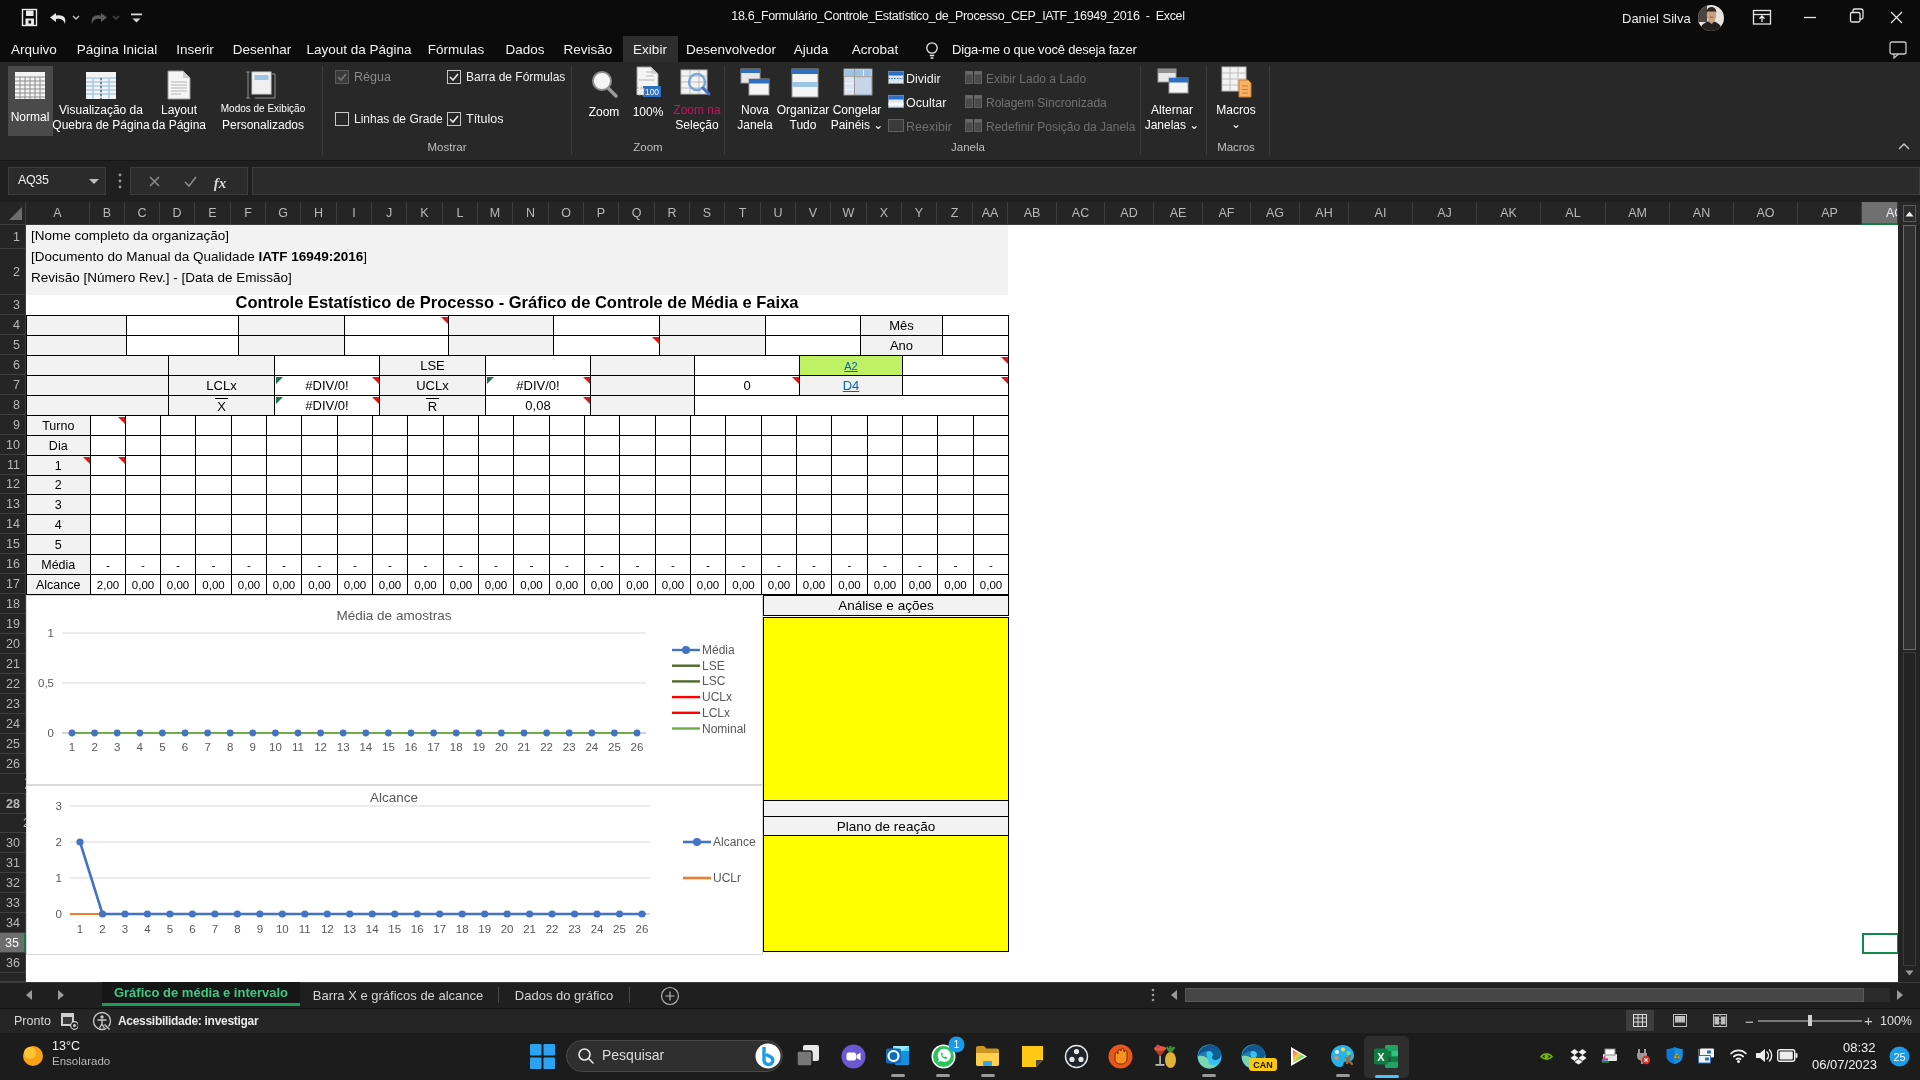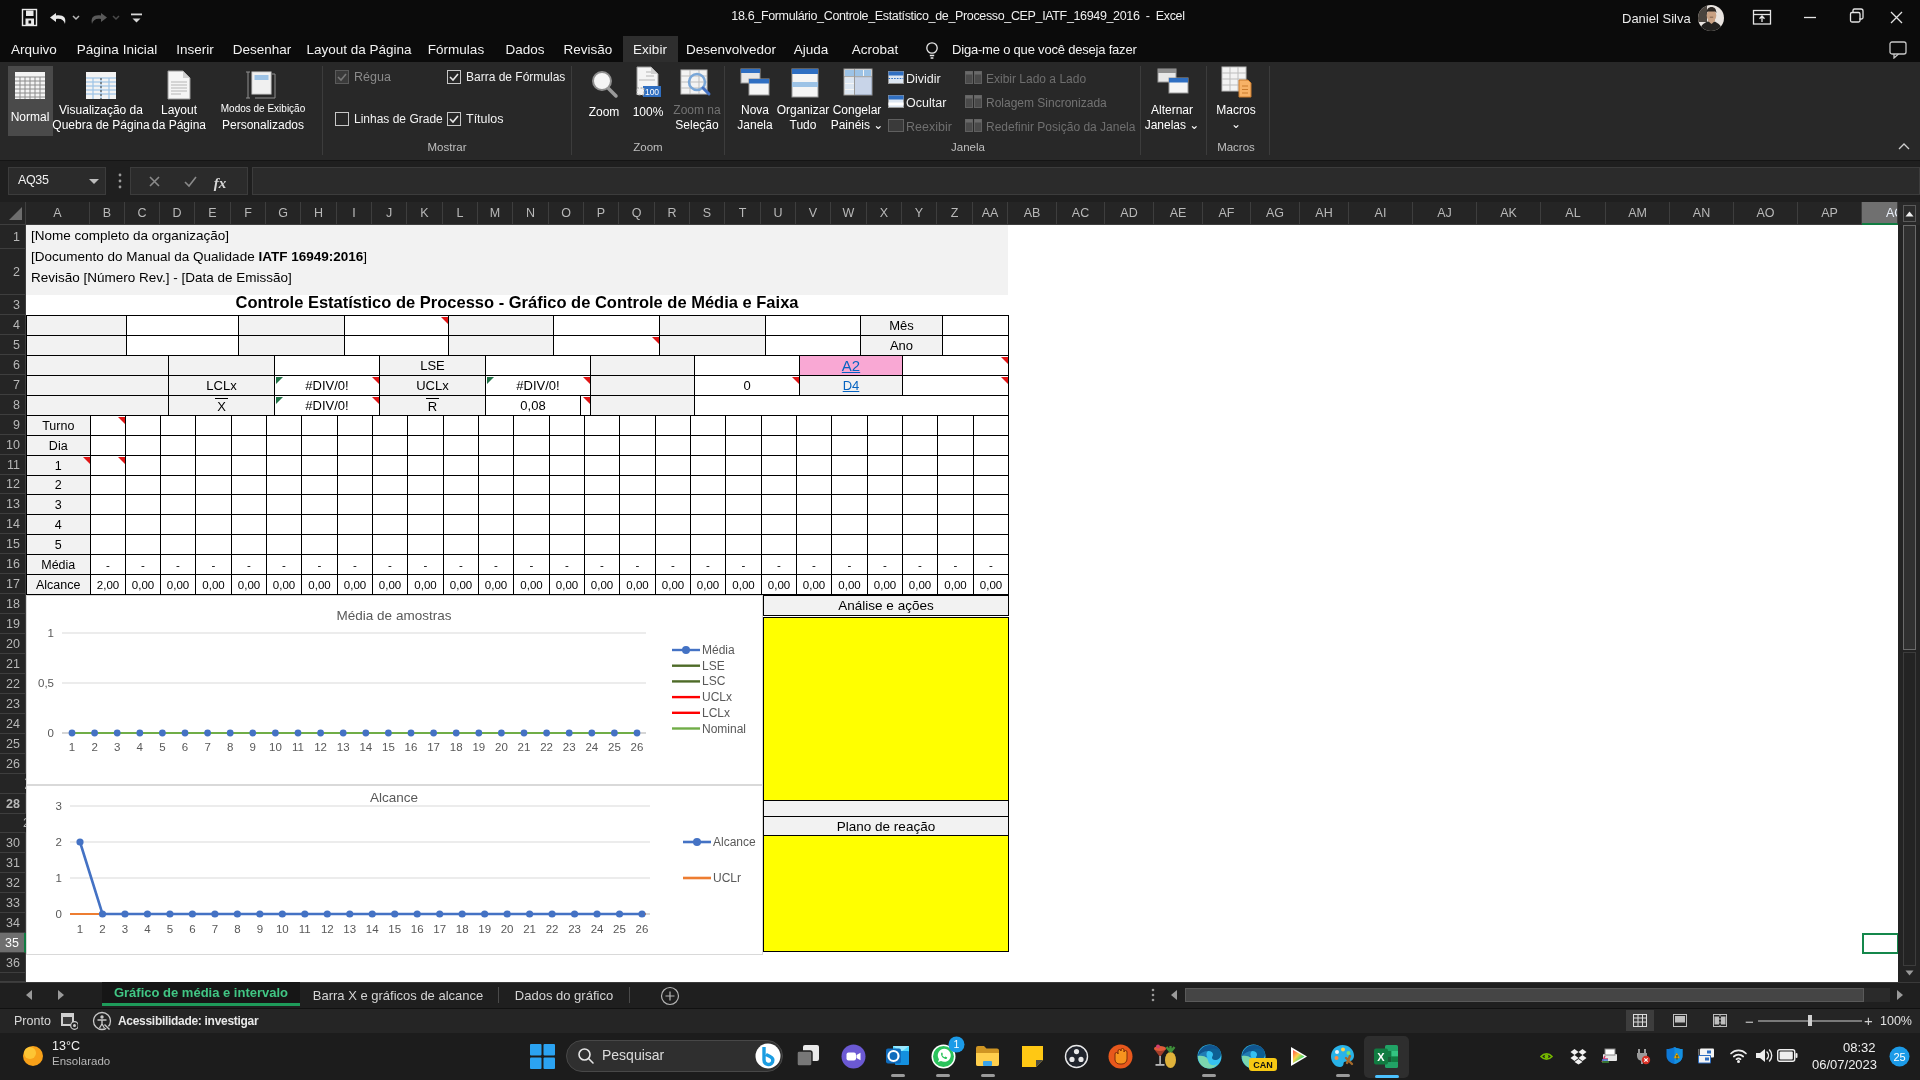--- a/index.html
+++ b/index.html
@@ -188,21 +188,21 @@
 <g stroke="#bdbdbd">
       <line x1="1" y1="8" x2="27" y2="8"></line>
       <line x1="1" y1="14" x2="27" y2="14"></line>
 <line x1="1" y1="20" x2="27" y2="20"></line>
       <line x1="10" y1="2" x2="10" y2="26"></line>
       <line x1="19" y1="2" x2="19" y2="26"></line>
     </g>
 <circle cx="17" cy="14" r="8" fill="none" stroke="#7aa7d8" stroke-width="2.5"></circle>
 <line x1="23" y1="20" x2="29" y2="26" stroke="#4472c4" stroke-width="3" stroke-linecap="round"></line>
 </svg>
-<div class="tx" style="left:697px;top:103px;transform:translateX(-50%);color:#737373;font-size:12px;text-align:right;">Zoom na</div>
+<div class="tx" style="left:697px;top:103px;transform:translateX(-50%);color:#be185d;font-size:12px;text-align:right;">Zoom na</div>
 <div class="tx" style="left:697px;top:118px;transform:translateX(-50%);color:#fff;font-size:12px;">Seleção</div>
 <svg class="abs" style="left:740px;top:68px" width="30" height="30" viewBox="0 0 30 30">
 <rect x="1" y="1" width="19" height="14" fill="#e8e8e8" stroke="#9a9a9a"></rect>
 <rect x="1" y="1" width="19" height="4" fill="#2f6fc2"></rect>
 <rect x="9" y="11" width="20" height="16" fill="#f5f5f5" stroke="#9a9a9a"></rect>
 <rect x="9" y="11" width="20" height="4.5" fill="#2f6fc2"></rect>
 </svg>
 <div class="tx" style="left:755px;top:103px;transform:translateX(-50%);color:#fff;font-size:12px;">Nova</div>
 <div class="tx" style="left:755px;top:118px;transform:translateX(-50%);color:#fff;font-size:12px;">Janela</div>
 <svg class="abs" style="left:790px;top:68px" width="30" height="30" viewBox="0 0 30 30">
@@ -421,21 +421,21 @@
 <div class="cell" style="left:765px;top:335px;width:96px;height:21px;background:#fff;font-size:13px;"></div>
 <div class="cell" style="left:860px;top:335px;width:83px;height:21px;background:#f2f2f2;font-size:13px;">Ano</div>
 <div class="cell" style="left:942px;top:335px;width:67px;height:21px;background:#fff;font-size:13px;"></div>
 <div class="cell" style="left:26px;top:355px;width:143px;height:21px;background:#f2f2f2;font-size:13px;"></div>
 <div class="cell" style="left:168px;top:355px;width:107px;height:21px;background:#f2f2f2;font-size:13px;"></div>
 <div class="cell" style="left:274px;top:355px;width:106px;height:21px;background:#fff;font-size:13px;"></div>
 <div class="cell" style="left:379px;top:355px;width:107px;height:21px;background:#f2f2f2;font-size:13px;">LSE</div>
 <div class="cell" style="left:485px;top:355px;width:106px;height:21px;background:#fff;font-size:13px;"></div>
 <div class="cell" style="left:590px;top:355px;width:105px;height:21px;background:#f2f2f2;font-size:13px;"></div>
 <div class="cell" style="left:694px;top:355px;width:106px;height:21px;background:#fff;font-size:13px;"></div>
-<div class="cell" style="left:799px;top:355px;width:104px;height:21px;background:#f9a8d4;font-size:15px;">
+<div class="cell" style="left:799px;top:355px;width:104px;height:21px;background:#bef264;font-size:11px;">
     <a>A2</a>
   </div>
 <div class="cell" style="left:902px;top:355px;width:107px;height:21px;background:#fff;font-size:13px;"></div>
 <div class="cell" style="left:26px;top:375px;width:143px;height:21px;background:#f2f2f2;font-size:13px;"></div>
 <div class="cell" style="left:168px;top:375px;width:107px;height:21px;background:#f2f2f2;font-size:13px;">LCLx</div>
 <div class="cell" style="left:274px;top:375px;width:106px;height:21px;background:#fff;font-size:13px;">#DIV/0!</div>
 <div class="cell" style="left:379px;top:375px;width:107px;height:21px;background:#f2f2f2;font-size:13px;">UCLx</div>
 <div class="cell" style="left:485px;top:375px;width:106px;height:21px;background:#fff;font-size:13px;">#DIV/0!</div>
 <div class="cell" style="left:590px;top:375px;width:105px;height:21px;background:#f2f2f2;font-size:13px;"></div>
 <div class="cell" style="left:694px;top:375px;width:106px;height:21px;background:#fff;font-size:13px;">0</div>
@@ -444,21 +444,21 @@
   </div>
 <div class="cell" style="left:902px;top:375px;width:107px;height:21px;background:#fff;font-size:13px;"></div>
 <div class="cell" style="left:26px;top:395px;width:143px;height:21px;background:#f2f2f2;font-size:13px;"></div>
 <div class="cell" style="left:168px;top:395px;width:107px;height:21px;background:#f2f2f2;font-size:13px;">
     <span style="border-top:1px solid #000;padding:0 2px;">X</span>
   </div>
 <div class="cell" style="left:274px;top:395px;width:106px;height:21px;background:#fff;font-size:13px;">#DIV/0!</div>
 <div class="cell" style="left:379px;top:395px;width:107px;height:21px;background:#f2f2f2;font-size:13px;">
     <span style="border-top:1px solid #000;padding:0 2px;">R</span>
   </div>
-<div class="cell" style="left:485px;top:395px;width:96px;height:21px;background:#fff;font-size:13px;">0,08</div>
+<div class="cell" style="left:485px;top:395px;width:106px;height:21px;background:#fff;font-size:13px;">0,08</div>
 <div class="cell" style="left:590px;top:395px;width:105px;height:21px;background:#f2f2f2;font-size:13px;"></div>
 <div class="cell" style="left:694px;top:395px;width:315px;height:21px;background:#fff;"></div>
 <style>.cell a{color:#0563c1;text-decoration:underline;}</style>
 <div class="cell" style="left:26px;top:415px;width:64.5px;height:21px;background:#f2f2f2;font-size:12.5px;">Turno</div>
 <div class="cell" style="left:90px;top:415px;width:36px;height:21px;background:#fff;font-size:11.5px;"></div>
 <div class="cell" style="left:125px;top:415px;width:36px;height:21px;background:#fff;font-size:11.5px;"></div>
 <div class="cell" style="left:160px;top:415px;width:36px;height:21px;background:#fff;font-size:11.5px;"></div>
 <div class="cell" style="left:195px;top:415px;width:37px;height:21px;background:#fff;font-size:11.5px;"></div>
 <div class="cell" style="left:231px;top:415px;width:36px;height:21px;background:#fff;font-size:11.5px;"></div>
 <div class="cell" style="left:266px;top:415px;width:36px;height:21px;background:#fff;font-size:11.5px;"></div>

